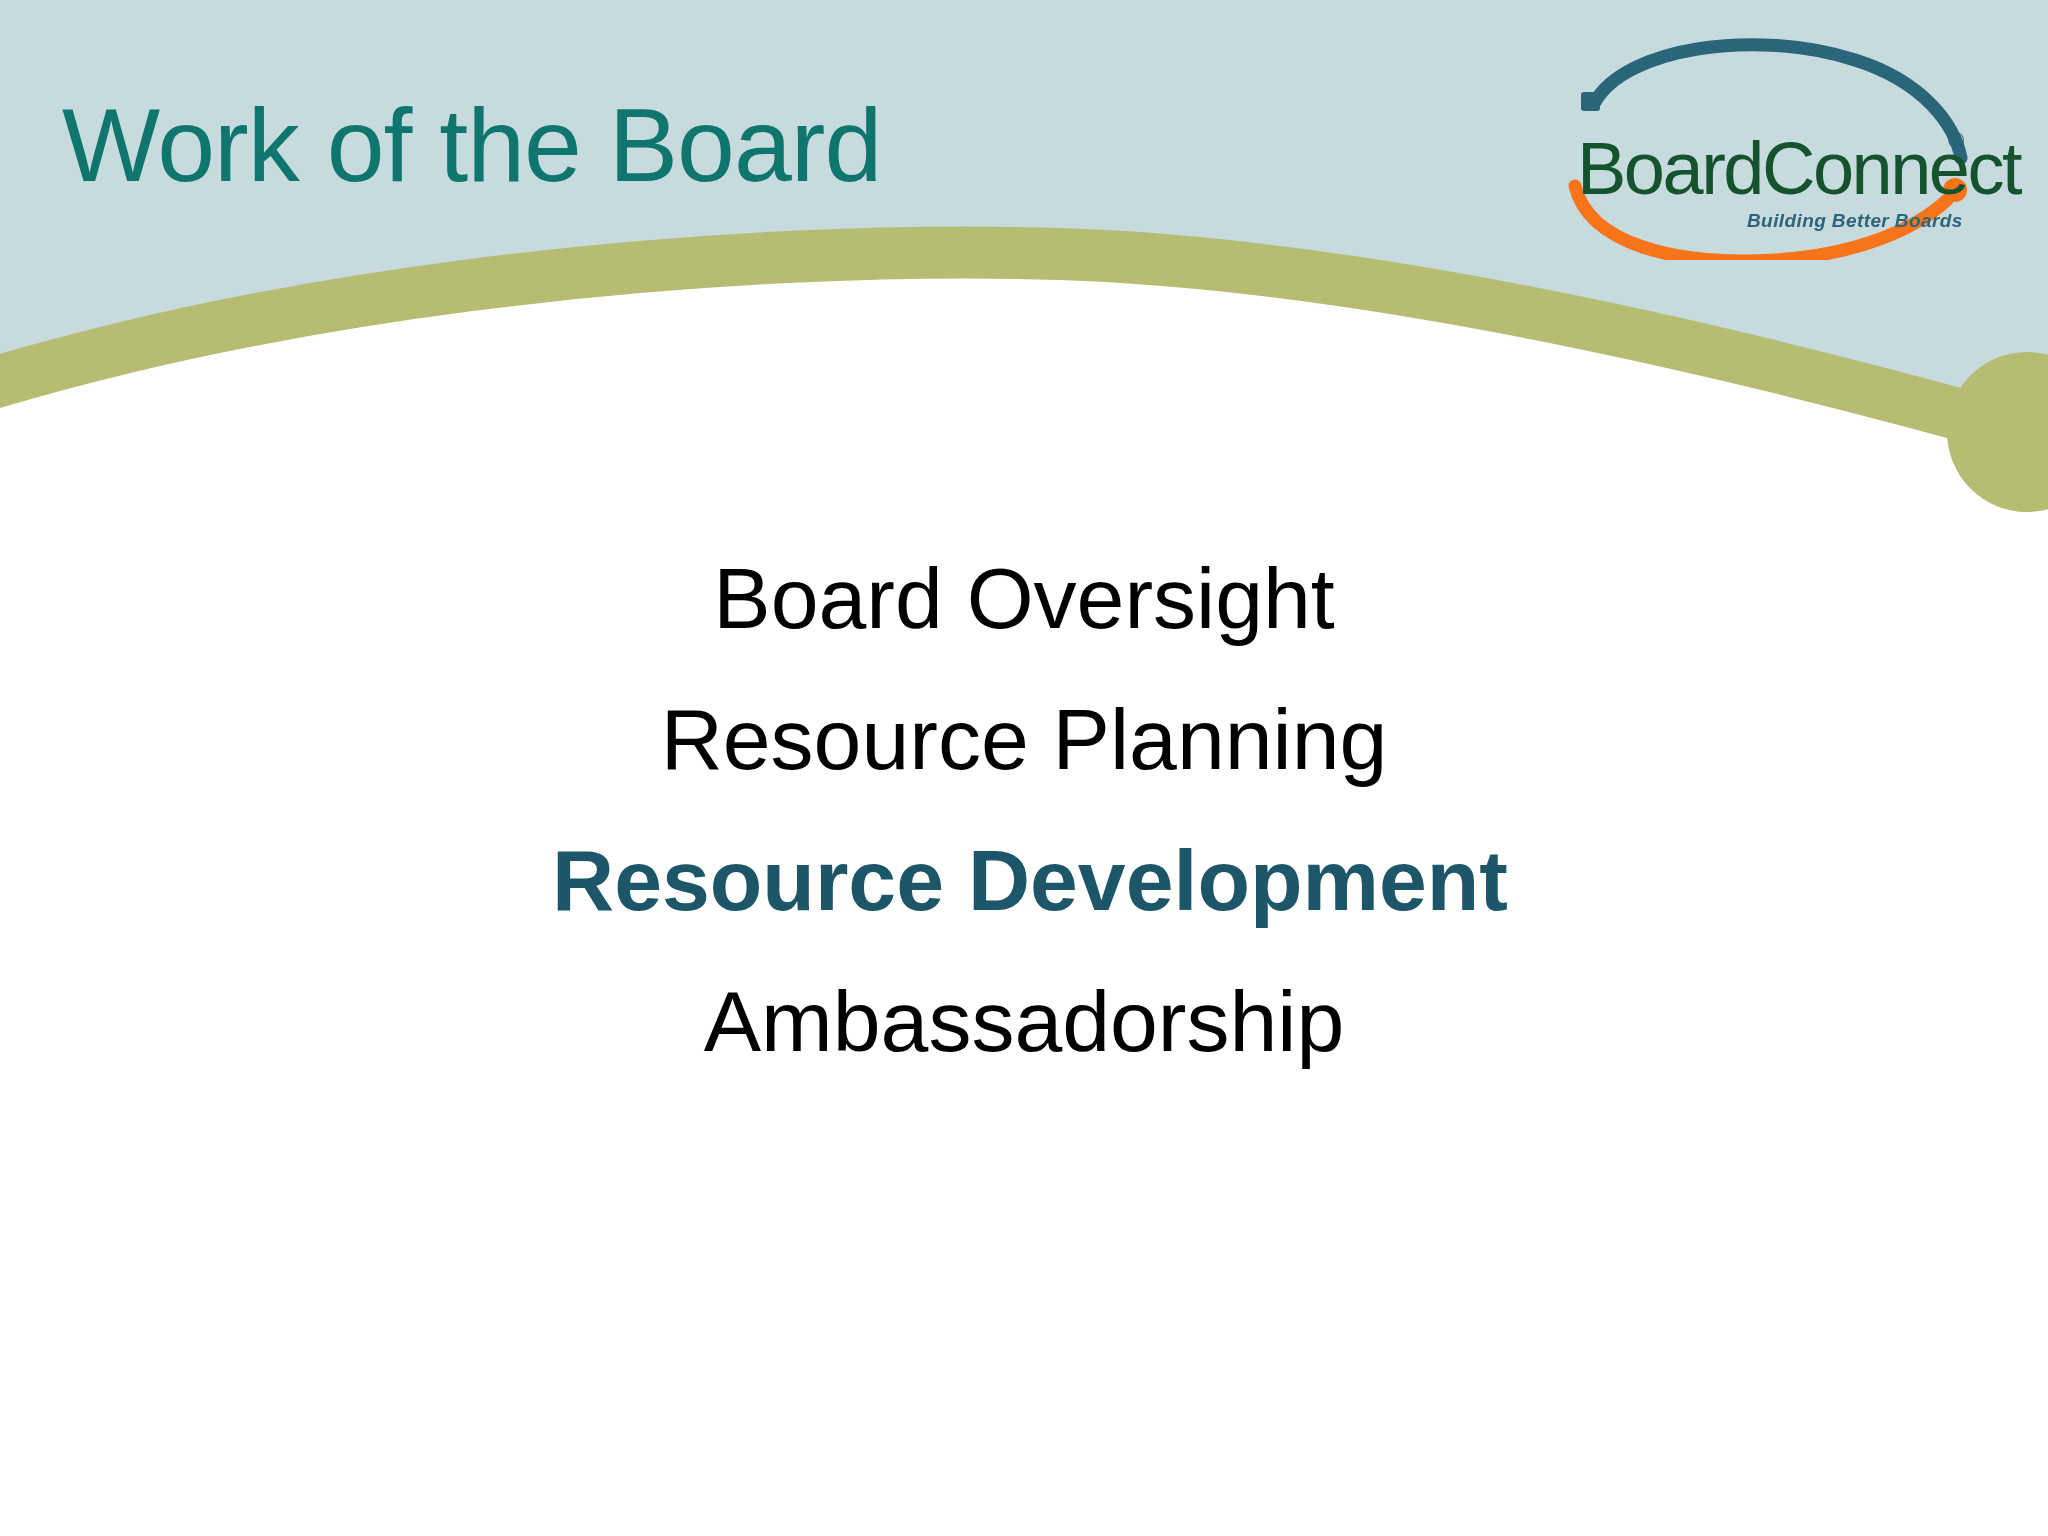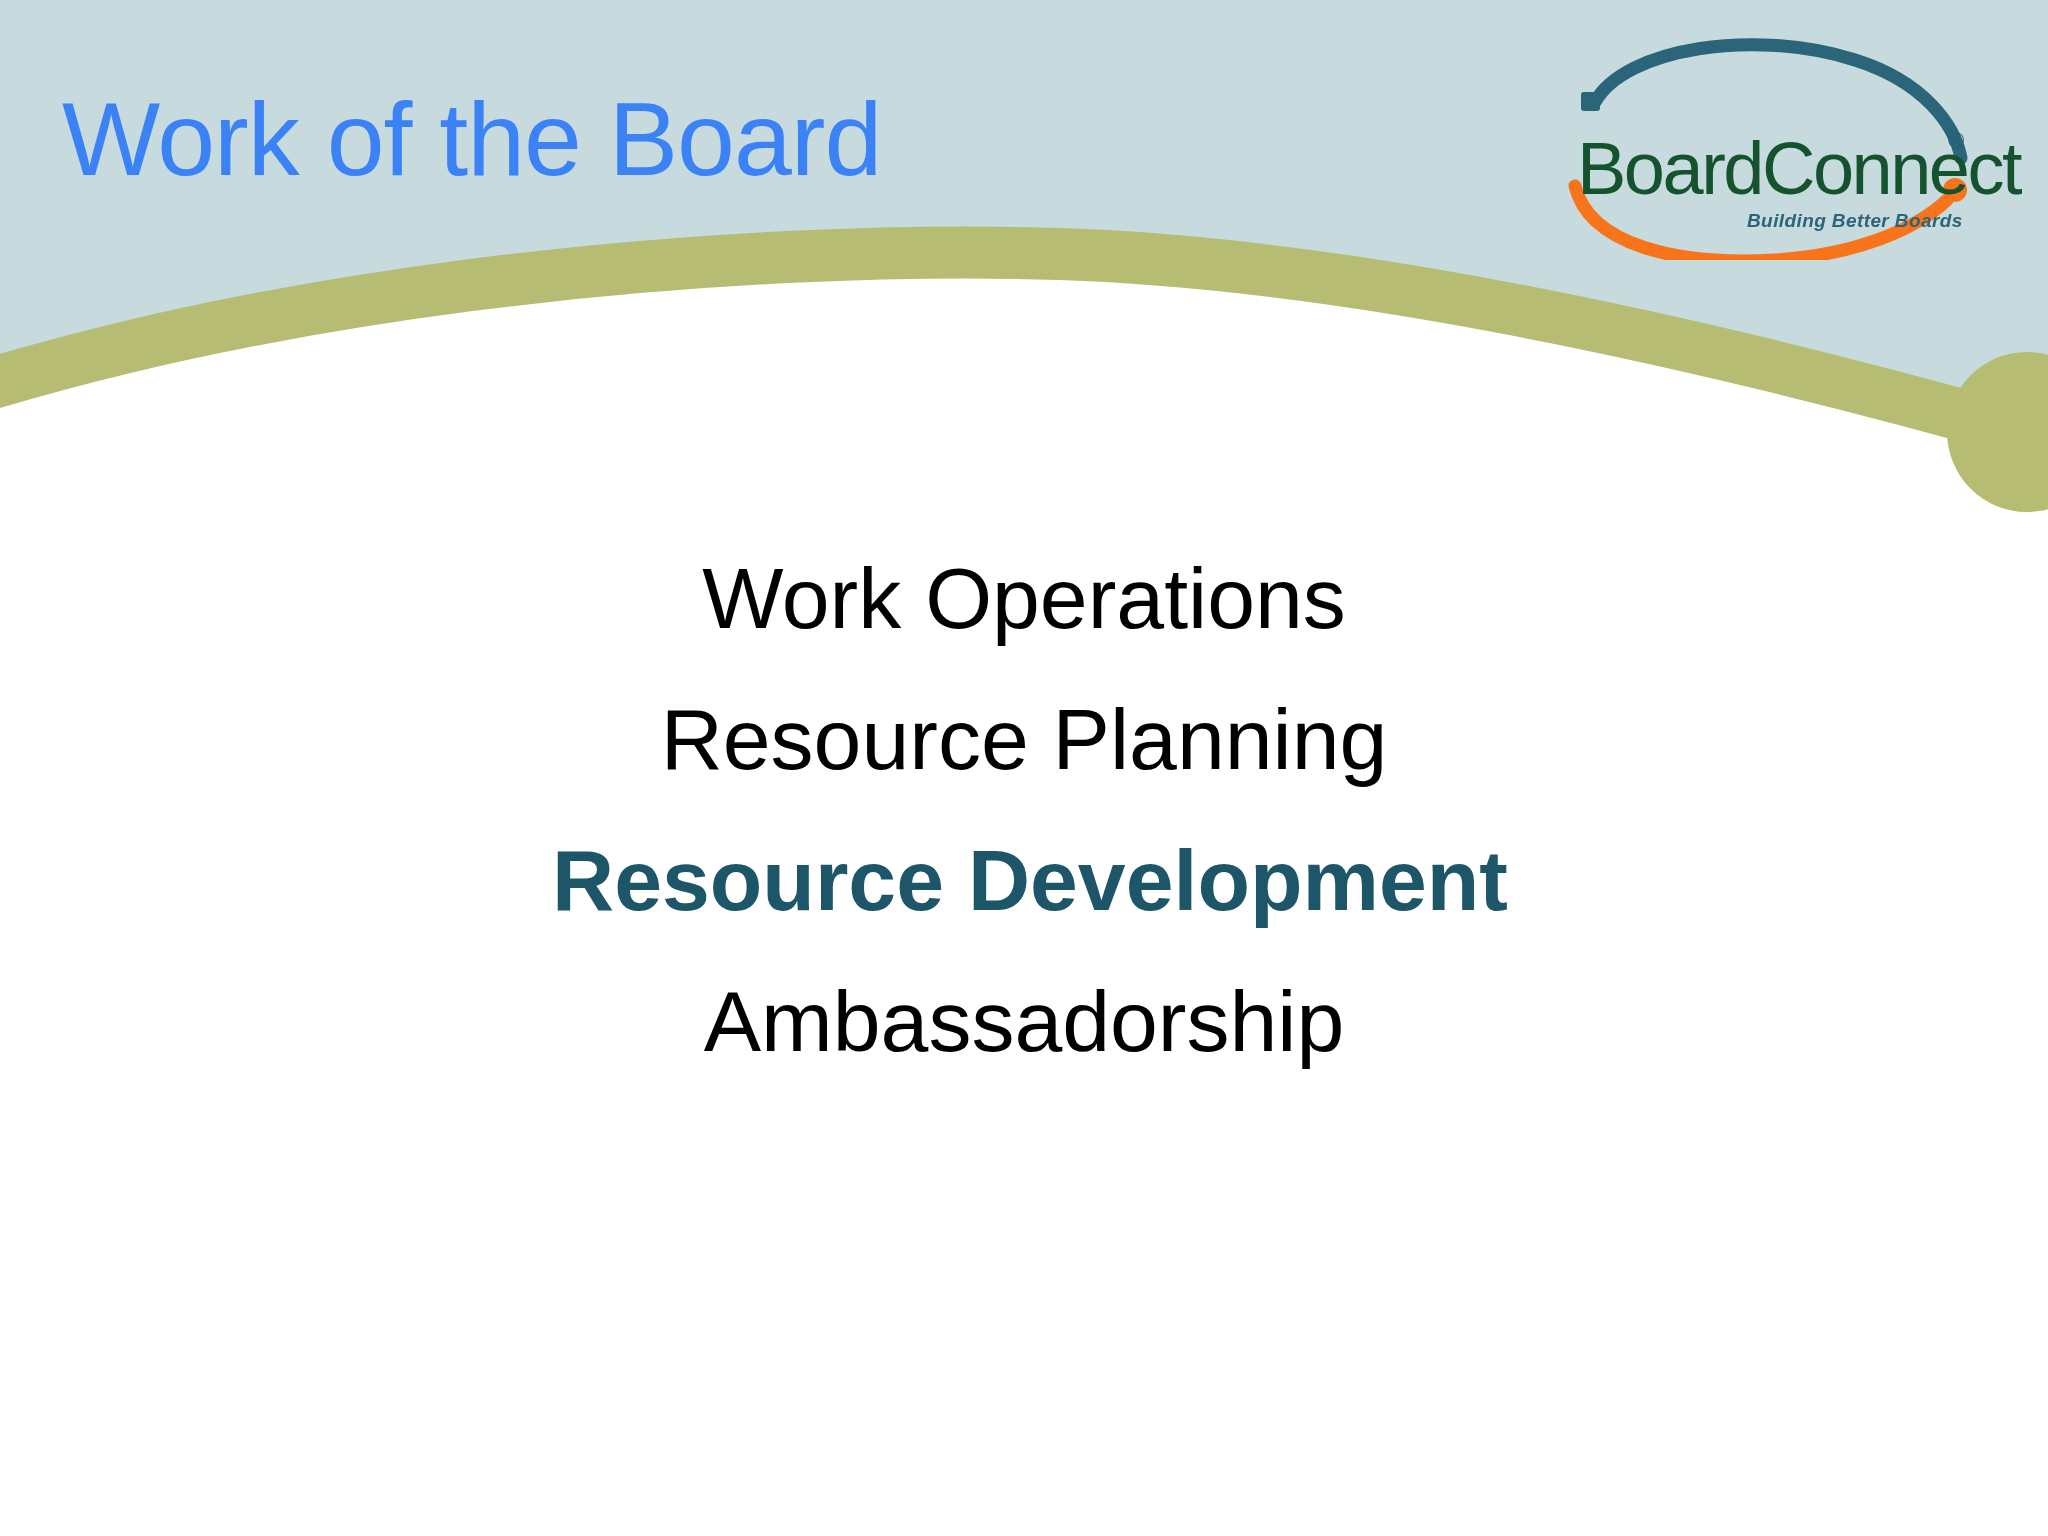--- a/index.html
+++ b/index.html
@@ -46,25 +46,25 @@
     width: 160px;
     height: 160px;
     border-radius: 50%;
     background: #b6bc72;
   }
 
   
   .slide-title {
     position: absolute;
     left: 62px;
-    top: 82px;
+    top: 88px;
     font-size: 104px;
     line-height: 1.1;
     font-weight: normal;
-    color: #3b82f6;
+    color: #0f766e;
     letter-spacing: -1px;
     white-space: nowrap;
   }
 
   
   .logo {
     position: absolute;
     left: 1555px;
     top: 30px;
     width: 440px;
@@ -151,19 +151,19 @@
       <path d="M 20 156 C 34 214 120 236 220 230 C 300 225 360 200 392 170" fill="none" stroke="#f8741b" stroke-width="13" stroke-linecap="round"></path>
 
       <circle cx="400" cy="160" r="12" fill="#f8741b"></circle>
     </svg>
     <div class="logo-wordmark">BoardConnect</div>
     <div class="logo-reg">®</div>
     <div class="logo-tagline">Building Better Boards</div>
   </div>
 
   <div class="body-block">
-    <div class="body-line">Work Operations</div>
+    <div class="body-line">Board Oversight</div>
     <div class="body-line">Resource Planning</div>
     <div class="body-line highlight">Resource Development</div>
     <div class="body-line">Ambassadorship</div>
   </div>
 
 </div>
 
 </body></html>

